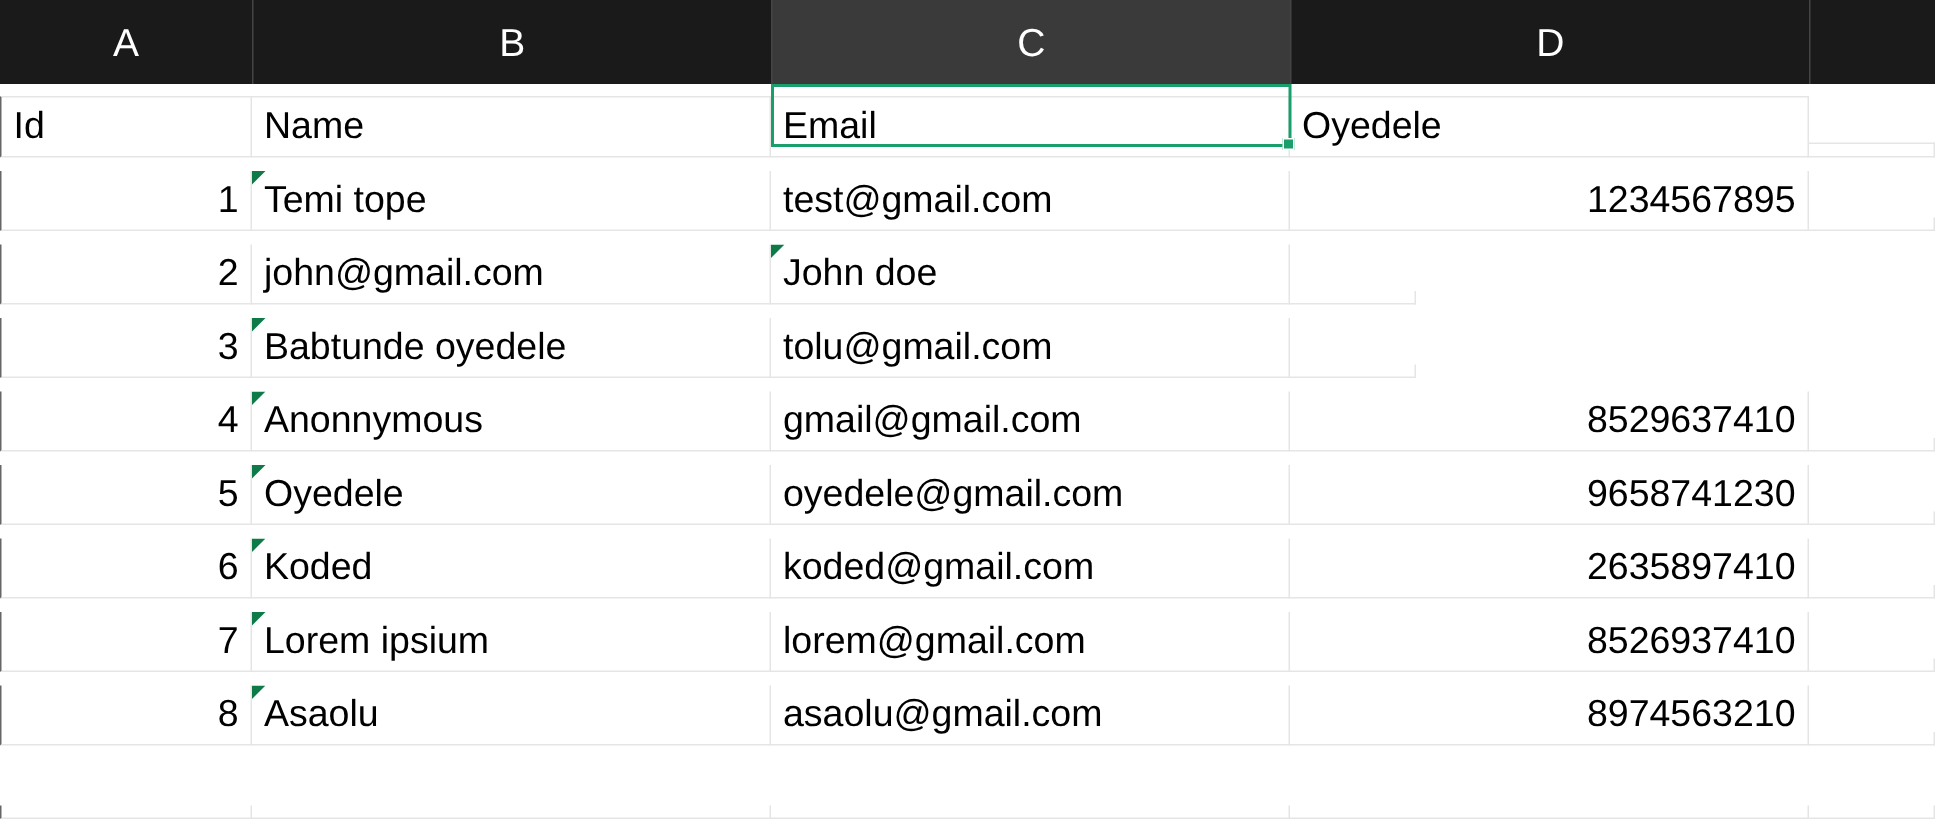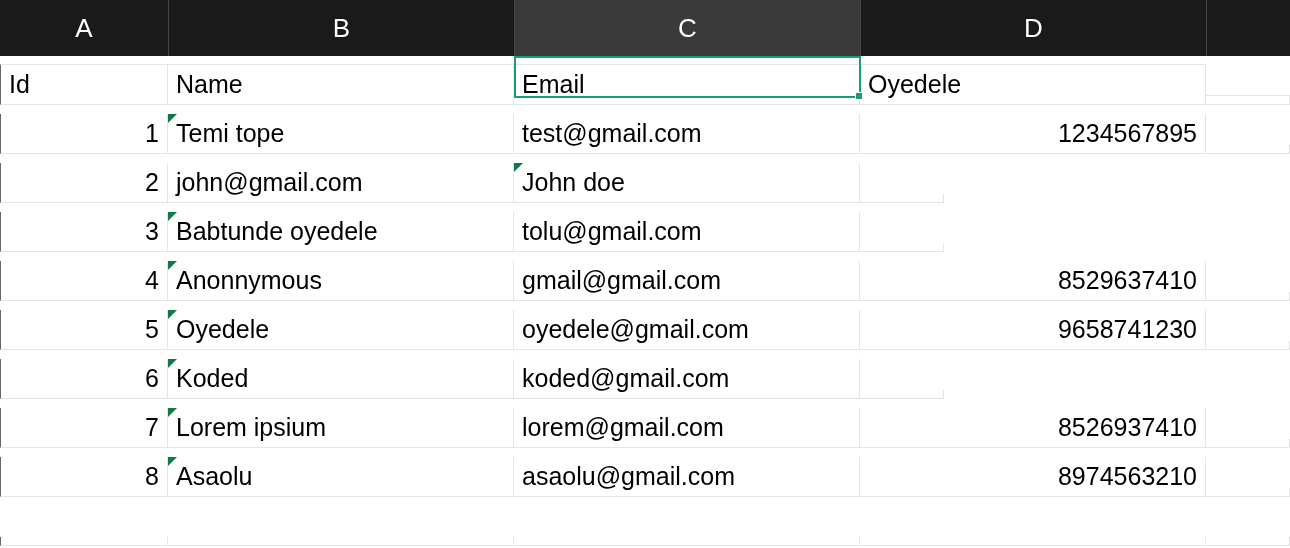--- a/index.html
+++ b/index.html
@@ -145,20 +145,21 @@
     <div class="cell cA num">5</div>
     <div class="cell cB marker">Oyedele</div>
     <div class="cell cC">oyedele@gmail.com</div>
     <div class="cell cD num">9658741230</div>
     <div class="cell cE"></div>
   </div>
   <div class="row">
     <div class="cell cA num">6</div>
     <div class="cell cB marker">Koded</div>
     <div class="cell cC">koded@gmail.com</div>
+    <div class="cell cD num">2635897410</div>
     <div class="cell cE"></div>
   </div>
   <div class="row">
     <div class="cell cA num">7</div>
     <div class="cell cB marker">Lorem ipsium</div>
     <div class="cell cC">lorem@gmail.com</div>
     <div class="cell cD num">8526937410</div>
     <div class="cell cE"></div>
   </div>
   <div class="row">

